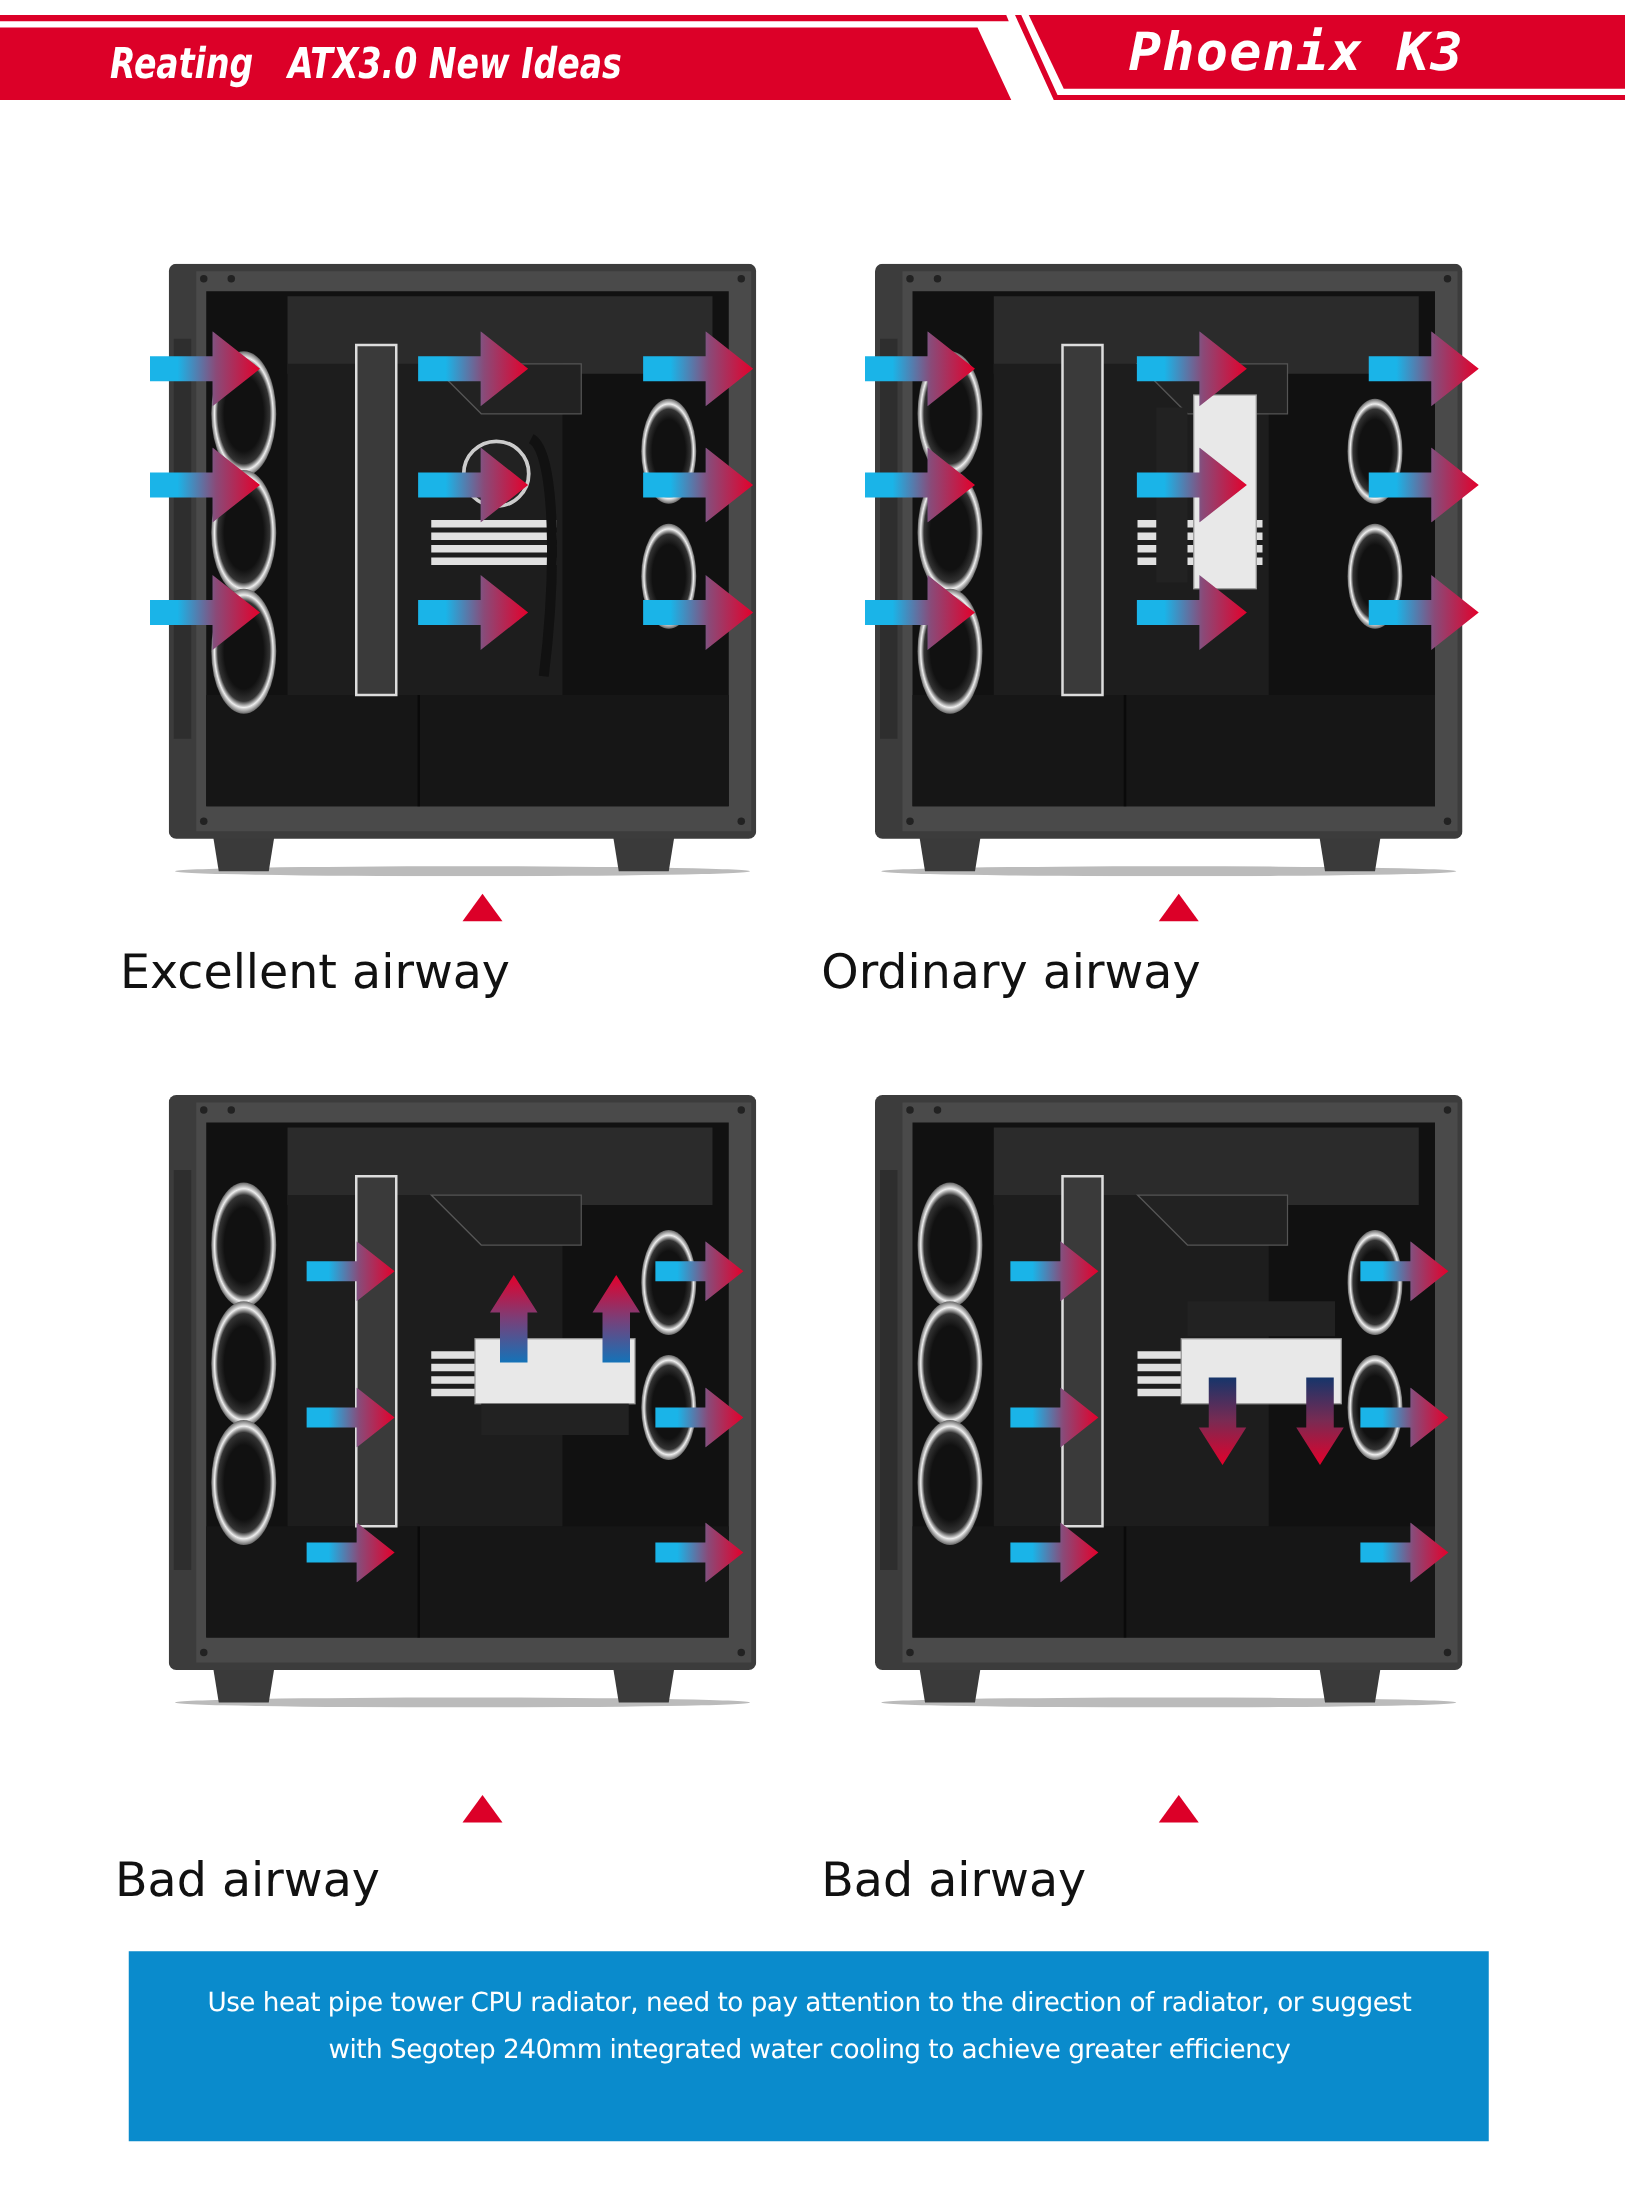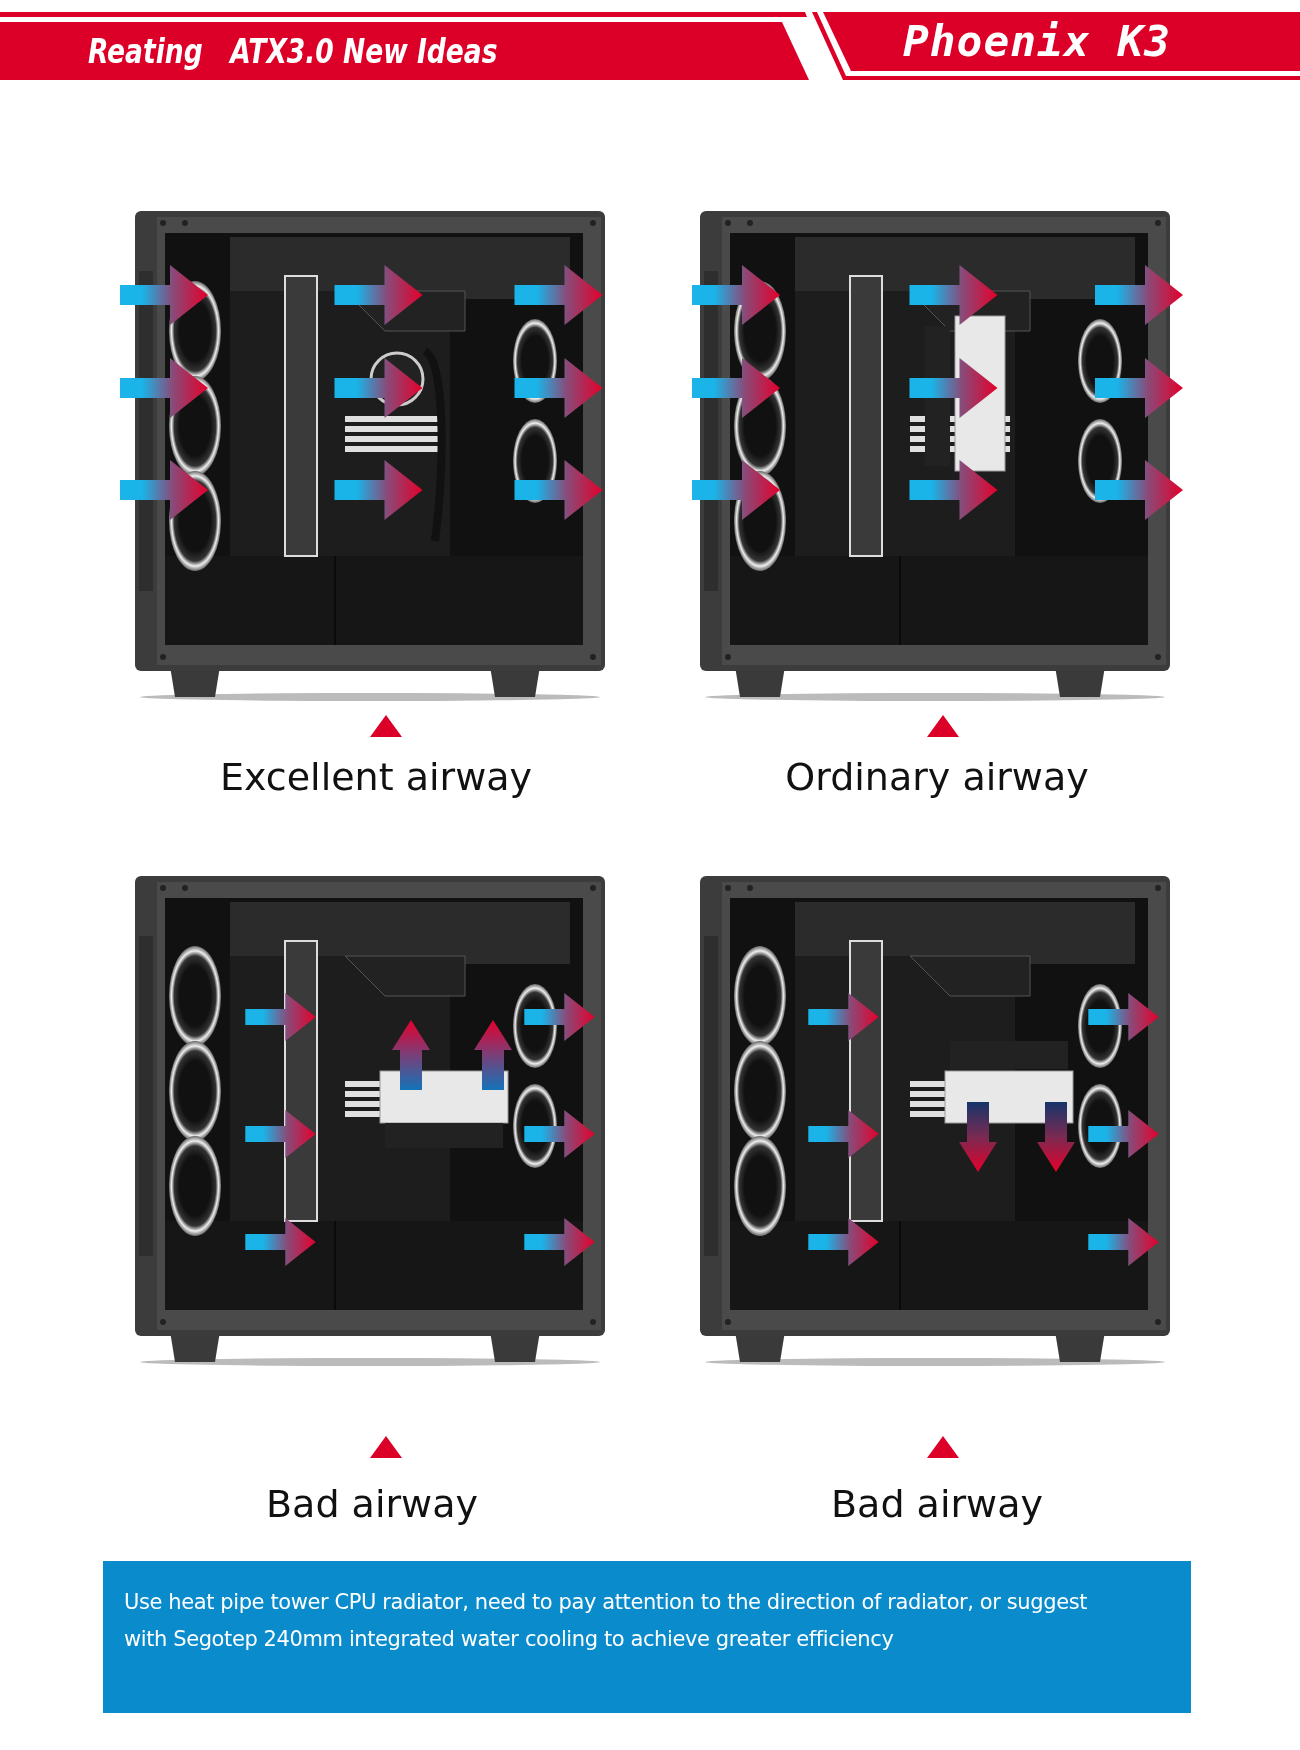--- a/index.html
+++ b/index.html
@@ -26,37 +26,37 @@
   .panel { position: absolute; width: 560px; }
   .case { position: absolute; }
   .case-svg { position: absolute; left: 0; top: 0; }
 
   .pointer {
     position: absolute; width: 0; height: 0;
     border-left: 16px solid transparent; border-right: 16px solid transparent;
     border-bottom: 22px solid #dc0028;
   }
   .caption {
-    position: absolute; width: 560px; text-align: center; color: #111;
+    position: absolute; width: 560px; color: #111;
     font-family: "DejaVu Sans", sans-serif; font-size: 38px; line-height: 44px;
     letter-spacing: 0px;
   }
 
   
   .suggestion {
     position: absolute; left: 103px; top: 1561px; width: 1088px; height: 152px;
     background: #0a8bcc; color: #fff; padding: 21px 20px 0 21px;
   }
   .suggestion-title {
     font-family: "DejaVu Sans", sans-serif; font-weight: bold; font-size: 22px;
     line-height: 30px; letter-spacing: -0.3px;
   }
   .suggestion-body {
     font-family: "DejaVu Sans", sans-serif; font-size: 21px; line-height: 37px;
-    letter-spacing: -0.4px; margin-top: 2px;
+    letter-spacing: -0.4px; margin-top: 2px; text-align: center;
   }
 </style>
 </head>
 <body>
 
 <div class="header">
   <svg width="1300" height="90">
 
     <polygon points="0,12 805,12 807,17 0,17" fill="#dc0028"></polygon>
 

